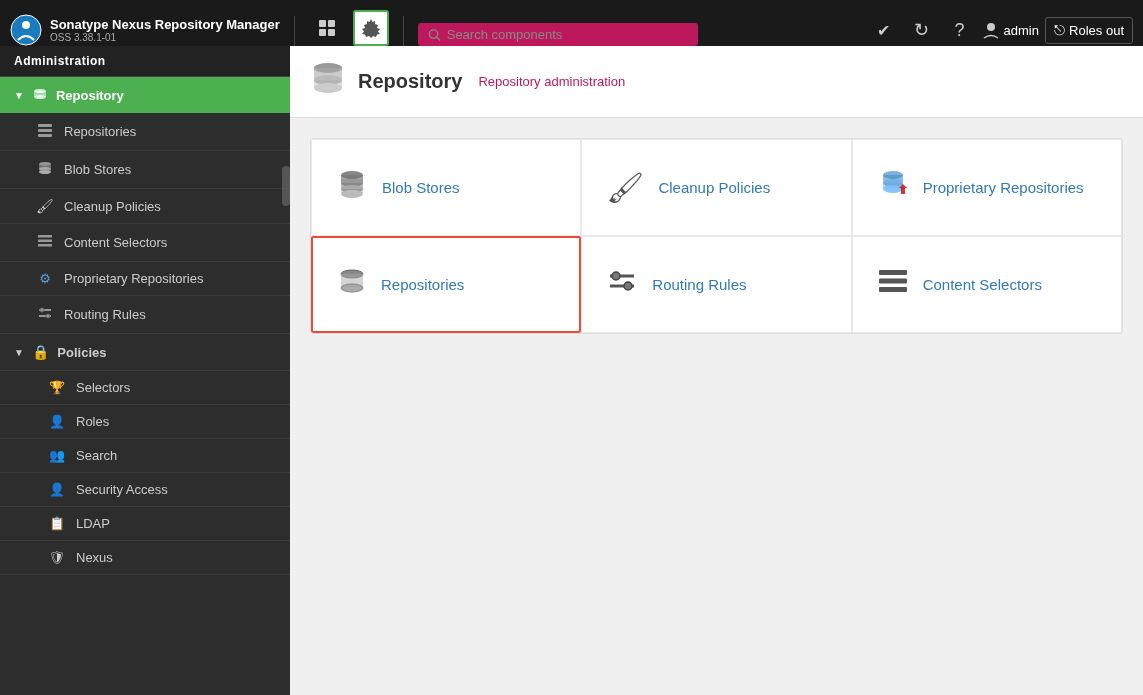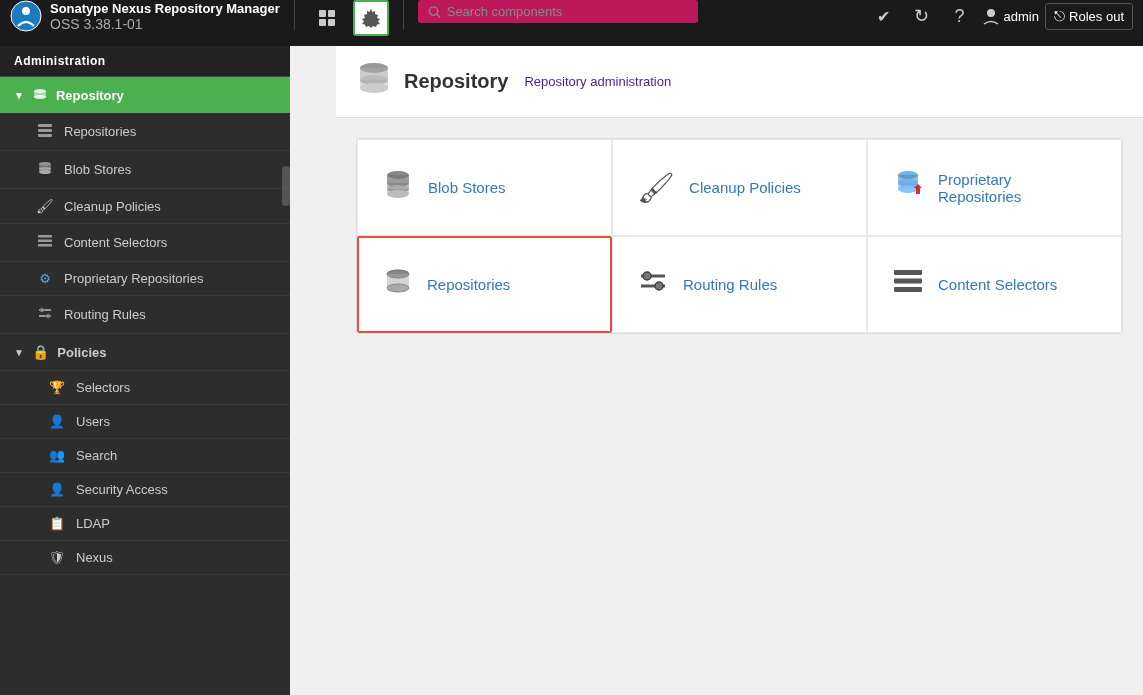--- a/index.html
+++ b/index.html
@@ -1,28 +1,28 @@
 <!DOCTYPE html>
 <html><head>
   <meta charset="utf-8">
   <style>
     * { box-sizing: border-box; margin: 0; padding: 0; }
     body { font-family: Arial, sans-serif; font-size: 13px; background: #f0f0f0; overflow: hidden; width: 1143px; height: 695px; }
 
     
     .topnav {
-      display: flex; align-items: flex-start;
+      display: flex; align-items: flex-end;
       background: #1a1a1a; color: #fff;
       height: 46px; padding: 0 10px; gap: 8px;
     }
     .topnav-logo { display: flex; align-items: center; gap: 8px; flex: 0 0 auto; }
     .topnav-logo-icon { width: 32px; height: 32px; }
     .topnav-title { display: flex; flex-direction: column; }
     .topnav-title-main { font-size: 13px; font-weight: bold; color: #fff; }
-    .topnav-title-sub { font-size: 14px; color: #aaa; }
+    .topnav-title-sub { font-size: 10px; color: #aaa; }
     .topnav-sep { width: 1px; height: 30px; background: #444; margin: 0 6px; }
     .topnav-btn {
       width: 36px; height: 36px; display: flex; align-items: center; justify-content: center;
       border-radius: 3px; cursor: pointer; color: #ccc; font-size: 18px; border: none; background: transparent;
     }
     .topnav-btn.active { background: #fff; border: 2px solid #4caf50; color: #555; }
     .topnav-search {
       display: flex; align-items: center;
       background: #be185d; border-radius: 3px; padding: 4px 10px;
       color: #aaa; flex: 1; max-width: 280px; gap: 6px;
@@ -36,21 +36,21 @@
       width: 32px; height: 32px; border-radius: 50%; display: flex; align-items: center; justify-content: center;
       cursor: pointer; font-size: 16px; color: #ccc; border: none; background: transparent;
     }
     .topnav-right .user-btn { display: flex; align-items: center; gap: 4px; color: #fff; cursor: pointer; font-size: 13px; }
     .topnav-right .signout-btn {
       display: flex; align-items: center; gap: 4px; color: #fff; cursor: pointer; font-size: 13px;
       border: 1px solid #555; border-radius: 3px; padding: 4px 8px;
     }
 
     
-    .main-layout { display: flex; height: calc(695px - 46px); gap: 46px; }
+    .main-layout { display: flex; height: calc(695px - 46px); }
 
     
     .sidebar { width: 290px; background: #2d2d2d; color: #ccc; flex-shrink: 0; overflow-y: auto; display: flex; flex-direction: column; }
     .sidebar-admin-header { padding: 8px 14px; font-size: 12px; font-weight: bold; color: #fff; background: #222; letter-spacing: 0.5px; border-bottom: 1px solid #444; }
 
     .sidebar-section { }
     .sidebar-section-header {
       display: flex; align-items: center; gap: 8px;
       padding: 10px 14px; background: #4caf50; color: #fff;
       font-weight: bold; font-size: 13px; cursor: pointer;
@@ -84,21 +84,21 @@
 
     
     .content { flex: 1; background: #f0f0f0; overflow: auto; }
     .content-header {
       display: flex; align-items: center; gap: 12px;
       background: #fff; padding: 14px 20px;
       border-bottom: 1px solid #ddd;
     }
     .content-header-icon { font-size: 28px; color: #888; }
     .content-header-title { font-size: 20px; font-weight: bold; color: #333; }
-    .content-header-sub { font-size: 13px; color: #4c1d95; margin-left: 4px; }
+    .content-header-sub { font-size: 13px; color: #be185d; margin-left: 4px; }
 
     .content-body { padding: 20px; }
 
     
     .card-grid {
       display: grid; grid-template-columns: repeat(3, 1fr);
       gap: 0; background: #fff; border: 1px solid #ddd;
       border-radius: 3px; overflow: hidden;
     }
     .card-item {
@@ -272,21 +272,21 @@
         <span>Policies</span>
       </div>
 
       <div class="sidebar-sub-item">
         <span class="item-icon" style="font-size:13px;">🏆</span>
         <span>Selectors</span>
       </div>
 
       <div class="sidebar-sub-item">
         <span class="item-icon" style="font-size:13px;">👤</span>
-        <span>Users</span>
+        <span>Roles</span>
       </div>
 
       <div class="sidebar-sub-item">
         <span class="item-icon" style="font-size:13px;">👥</span>
         <span>Search</span>
       </div>
 
       <div class="sidebar-sub-item">
         <span class="item-icon" style="font-size:13px;">👤</span>
         <span>Security Access</span>

